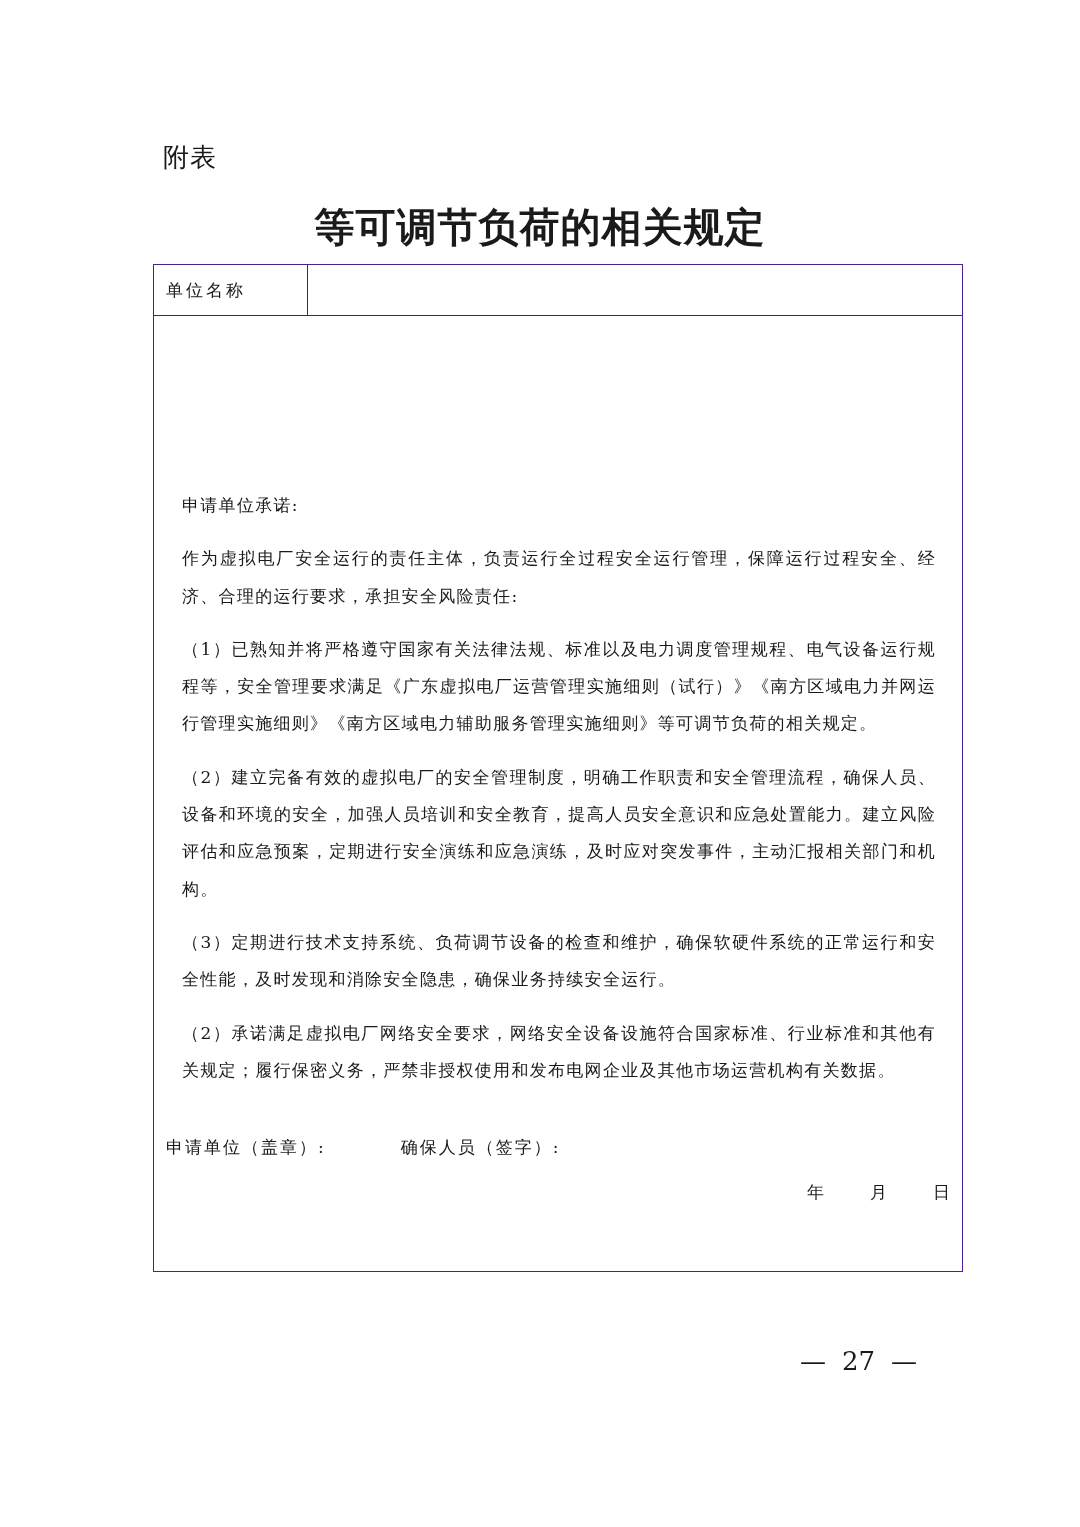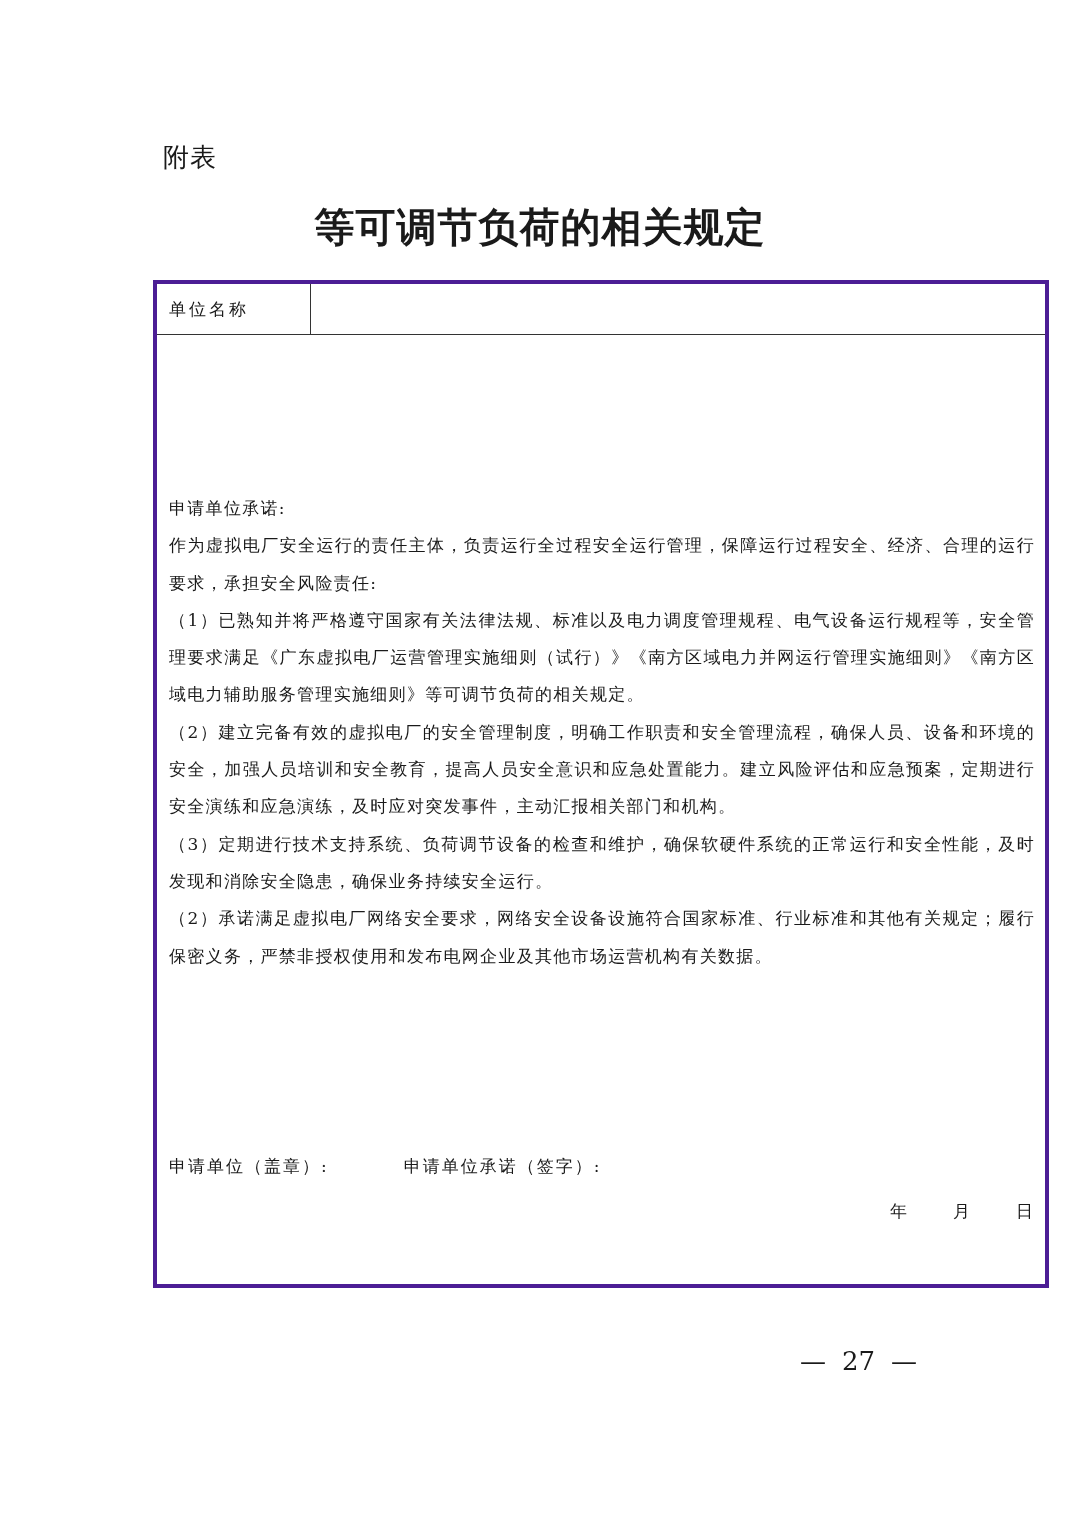--- a/index.html
+++ b/index.html
@@ -13,42 +13,42 @@
       font-family: Liberation Mono, monospace;
       font-size: 26px; letter-spacing: 1px;
     }
     .doc-title {
       position: absolute; left: 0; right: 0; top: 200px;
       text-align: center;
       font-family: "DejaVu Serif", "Liberation Serif", serif;
       font-size: 40px; font-weight: bold; letter-spacing: 1px;
     }
     .form-table {
-      position: absolute; left: 153px; top: 280px;
-      width: 896px; height: 1008px;
-      border: 4px solid #4c1d95; box-sizing: border-box;
+      position: absolute; left: 153px; top: 264px;
+      width: 810px; height: 1008px;
+      border: 1px solid #4c1d95; box-sizing: border-box;
     }
     .row-unit {
       display: flex; height: 50px; border-bottom: 1px solid #333;
     }
     .cell-label {
       width: 154px; border-right: 1px solid #333;
       display: flex; align-items: center; padding-left: 12px; box-sizing: border-box;
       font-size: 17px; letter-spacing: 3px;
     }
     .cell-value { flex: 1; }
     .body-area {
       position: relative; padding: 0 10px 0 12px;
     }
     .commit-block {
       position: absolute; left: 12px; right: 10px; top: 155px;
       font-size: 17px; line-height: 37.3px; text-align: justify;
       letter-spacing: 1.3px;
     }
-    .commit-block p { margin: 0; }
+    .commit-block p { margin: 16px; }
     .sign-line {
       position: absolute; left: 12px; top: 820px;
       font-size: 17px; letter-spacing: 2px; display: flex; justify-content: center;
     }
     .sign-line .rep { margin-left: 75px; }
     .date-line {
       position: absolute; right: 12px; top: 865px;
       font-size: 17px; display: flex; gap: 46px;
     }
     .page-number {
@@ -71,21 +71,21 @@
     <div class="commit-block">
       <p>申请单位承诺:</p>
       <p>作为虚拟电厂安全运行的责任主体，负责运行全过程安全运行管理，保障运行过程安全、经济、合理的运行要求，承担安全风险责任:</p>
       <p>（1）已熟知并将严格遵守国家有关法律法规、标准以及电力调度管理规程、电气设备运行规程等，安全管理要求满足《广东虚拟电厂运营管理实施细则（试行）》《南方区域电力并网运行管理实施细则》《南方区域电力辅助服务管理实施细则》等可调节负荷的相关规定。</p>
       <p>（2）建立完备有效的虚拟电厂的安全管理制度，明确工作职责和安全管理流程，确保人员、设备和环境的安全，加强人员培训和安全教育，提高人员安全意识和应急处置能力。建立风险评估和应急预案，定期进行安全演练和应急演练，及时应对突发事件，主动汇报相关部门和机构。</p>
       <p>（3）定期进行技术支持系统、负荷调节设备的检查和维护，确保软硬件系统的正常运行和安全性能，及时发现和消除安全隐患，确保业务持续安全运行。</p>
       <p>（2）承诺满足虚拟电厂网络安全要求，网络安全设备设施符合国家标准、行业标准和其他有关规定；履行保密义务，严禁非授权使用和发布电网企业及其他市场运营机构有关数据。</p>
     </div>
     <div class="sign-line">
       <span>申请单位（盖章）:</span>
-      <span class="rep">申请单位承诺（签字）:</span>
+      <span class="rep">确保人员（签字）:</span>
     </div>
     <div class="date-line">
       <span>年</span>
       <span>月</span>
       <span>日</span>
     </div>
   </div>
 </div>
 
 <div class="page-number">

